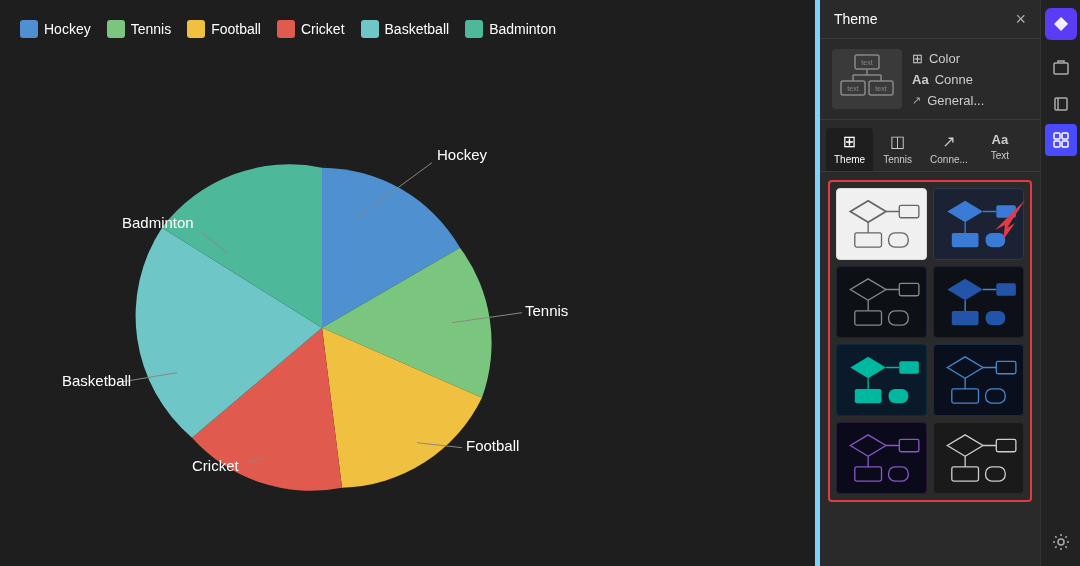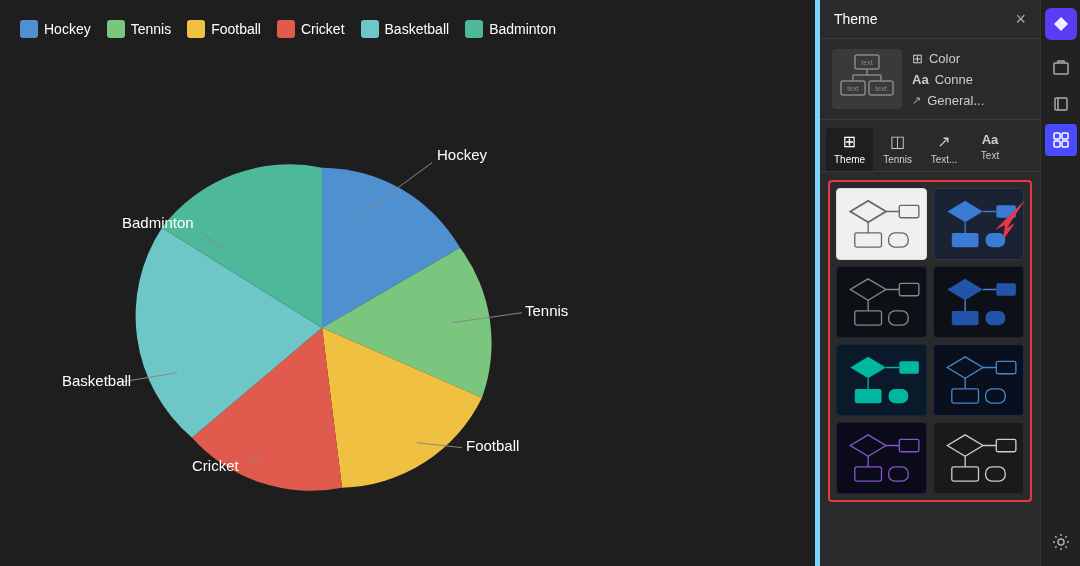--- a/index.html
+++ b/index.html
@@ -364,21 +364,21 @@
     <div class="tab-item active">
       <span class="tab-icon">⊞</span>
       <span class="tab-label">Theme</span>
     </div>
     <div class="tab-item">
       <span class="tab-icon">◫</span>
       <span class="tab-label">Tennis</span>
     </div>
     <div class="tab-item">
       <span class="tab-icon">↗</span>
-      <span class="tab-label">Text...</span>
+      <span class="tab-label">Conne...</span>
     </div>
     <div class="tab-item">
       <span class="tab-icon" style="font-weight:bold;font-size:13px;">Aa</span>
       <span class="tab-label">Text</span>
     </div>
   </div>
 
   <div class="theme-grid-container">
     <div class="theme-grid-border">
       <div class="theme-grid">

